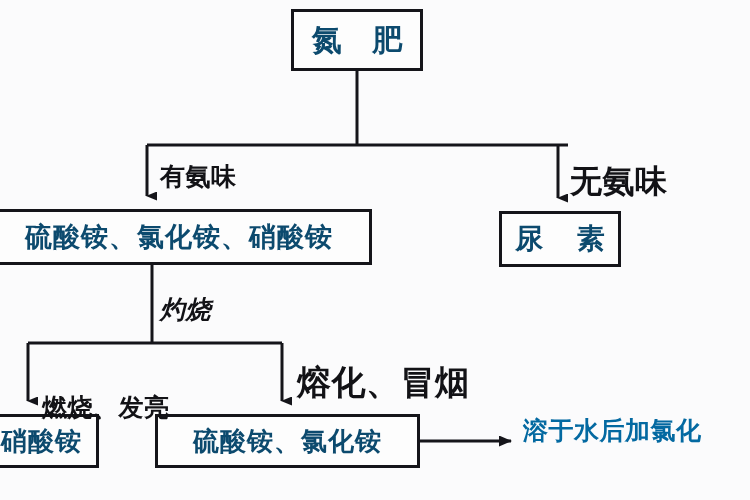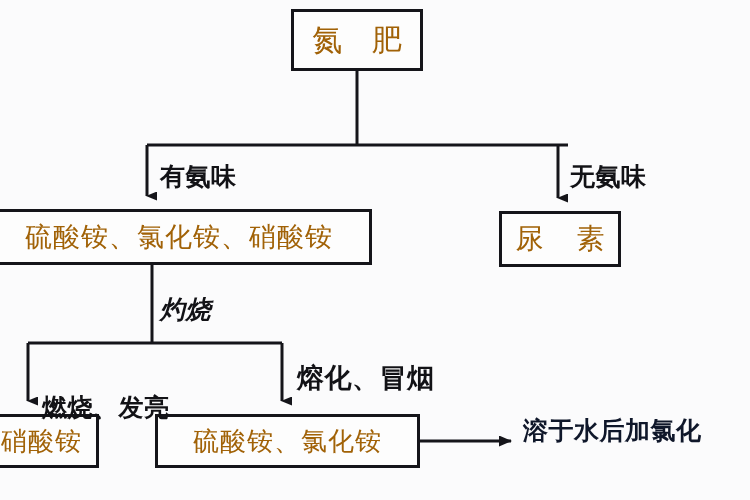--- a/index.html
+++ b/index.html
@@ -27,35 +27,35 @@
     height: 500px;
   }
   .node {
     position: absolute;
     box-sizing: border-box;
     border: 3px solid #15151a;
     background: #fdfdfd;
     display: flex;
     align-items: center;
     justify-content: center;
-    color: #a16207;
-    font-weight: 400;
+    color: #0c4a6e;
+    font-weight: 700;
     letter-spacing: 1px;
     white-space: nowrap;
   }
   .label {
     position: absolute;
     color: #121216;
     font-weight: 700;
     white-space: nowrap;
     letter-spacing: 0.5px;
   }
   .multiline {
     position: absolute;
-    color: #0f172a;
+    color: #0369a1;
     font-weight: 700;
     line-height: 1.28;
     white-space: nowrap;
     letter-spacing: 0.5px;
   }
 
   
   #node-fertilizer {
     left: 291px; top: 9px; width: 132px; height: 62px;
     font-size: 30px;
@@ -77,24 +77,24 @@
     left: -16px; top: 414px; width: 115px; height: 54px;
     font-size: 26px;
   }
   #node-sulfate-chloride {
     left: 155px; top: 414px; width: 265px; height: 54px;
     font-size: 26px;
   }
 
   #label-add-alkali { left: 364px; top: 96px; font-size: 25px; }
   #label-has-ammonia { left: 160px; top: 160px; font-size: 25px; }
-  #label-no-ammonia { left: 570px; top: 160px; font-size: 25px; }
+  #label-no-ammonia { left: 570px; top: 160px; font-size: 32px; }
   #label-ignite { left: 160px; top: 293px; font-size: 25px; font-style: italic; }
   #label-burns-bright { left: 42px; top: 360px; font-size: 25px; margin-top: 31px; }
-  #label-melts-smokes { left: 297px; top: 360px; font-size: 27px; font-family: Liberation Serif, serif; }
+  #label-melts-smokes { left: 297px; top: 360px; font-size: 34px; font-family: Liberation Serif, serif; }
   #text-precipitate { left: 523px; top: 415px; font-size: 25px; }
 </style>
 </head>
 <body>
 
 <div id="diagram">
 
   <svg class="lines" viewBox="0 0 750 500">
     <defs>
       <marker id="ah" markerWidth="9" markerHeight="11" refX="4.5" refY="10" orient="auto" markerUnits="userSpaceOnUse">

